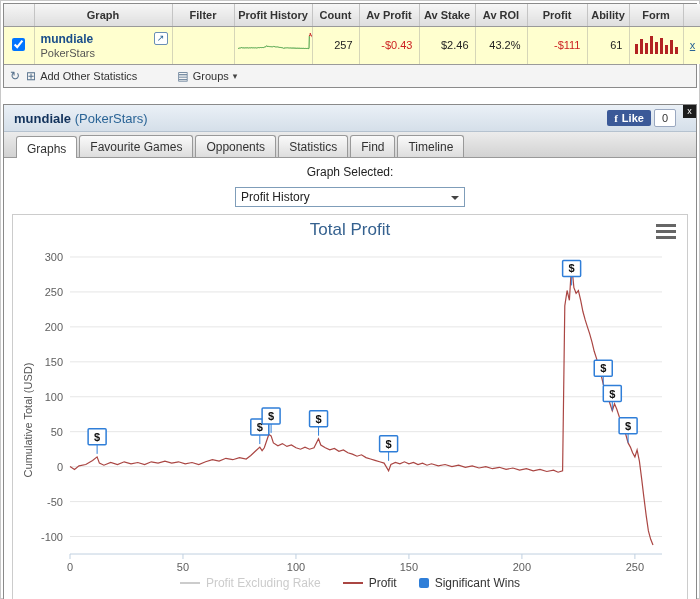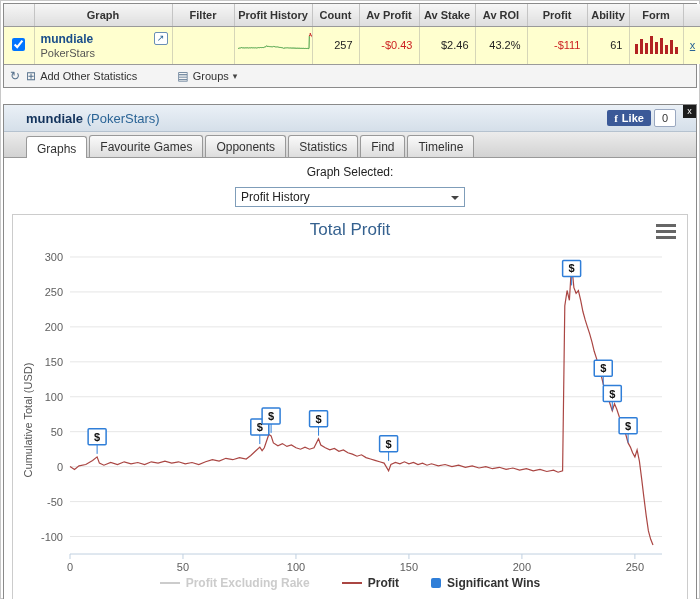--- a/index.html
+++ b/index.html
@@ -25,46 +25,46 @@
   .form-bar { width:3px; background:#b22222; }
   .p1-footer { border-top:1px solid #9a9a9a; background:#f4f4f4; height:23px; display:flex; align-items:center; padding:0 6px; gap:6px; font-size:11px; color:#333; }
   .tool-btn { display:flex; align-items:center; gap:4px; cursor:pointer; }
   .ico { color:#55708c; font-size:12px; }
   .groups-btn { margin-left:34px; }
   .caret { font-size:9px; color:#444; }
 
   
   .panel2 { margin:16px 2px 2px 2px; border:1px solid #8a8a8a; background:#fff; position:relative; }
   .p2-close { position:absolute; top:0; right:0; width:13px; height:13px; background:#1c1c1c; color:#fff; font-size:9px; line-height:13px; text-align:center; cursor:pointer; }
-  .p2-header { height:27px; background:linear-gradient(#eaf0f6,#d5dfe9); border-bottom:1px solid #b5c2cf; display:flex; align-items:center; justify-content:space-between; padding:0 20px 0 22px; }
+  .p2-header { height:27px; background:linear-gradient(#eaf0f6,#d5dfe9); border-bottom:1px solid #b5c2cf; display:flex; align-items:center; justify-content:space-between; padding:0 20px 0 10px; }
   .p2-title { font-size:13px; }
   .p2-title .pname { color:#13335c; font-weight:bold; }
   .p2-title .psite { color:#2a6496; }
   .like-widget { display:flex; align-items:center; gap:3px; }
   .fb-btn { background:#3b5998; color:#fff; font-size:11px; font-weight:bold; border-radius:2px; padding:2px 7px; display:flex; gap:4px; align-items:center; cursor:pointer; }
   .fb-f { font-family:"Liberation Serif", serif; font-weight:bold; }
   .like-count { border:1px solid #9aa8c0; background:#fff; color:#333; font-size:11px; padding:2px 7px; border-radius:2px; }
 
-  .tabs { background:linear-gradient(#ececec,#d2d2d2); border-bottom:1px solid #999; padding:3px 0 0 22px; display:flex; gap:2px; height:26px; }
+  .tabs { background:linear-gradient(#ececec,#d2d2d2); border-bottom:1px solid #999; padding:3px 0 0 12px; display:flex; gap:2px; height:26px; }
   .tab { border:1px solid #999; border-bottom:none; border-radius:3px 3px 0 0; background:linear-gradient(#fafafa,#ddd); padding:4px 10px 3px; font-size:12px; color:#333; cursor:pointer; white-space:nowrap; }
   .tab.active { background:#fff; position:relative; top:1px; padding-top:5px; }
 
   .graph-row { display:flex; align-items:center; gap:8px; padding:7px 8px; font-size:12px; color:#222;flex-direction:column; }
   .fake-select { width:230px; height:20px; border:1px solid #7f9db9; background:#fff; font-size:12px; padding:2px 20px 2px 5px; position:relative; cursor:pointer; }
   .fake-select::after { content:""; position:absolute; right:5px; top:8px; border:4px solid transparent; border-top-color:#444; }
 
   
   .chart-box { margin:0 8px 8px 8px; border:1px solid #ccc; background:#fff; position:relative; padding-top:5px; height:404px; }
   .chart-title { text-align:center; font-size:17px; color:#35618f; }
   .chart-subtitle { text-align:center; font-size:12px; color:#555; margin-top:2px; }
   .burger { position:absolute; top:9px; right:11px; width:20px; height:15px; display:flex; flex-direction:column; justify-content:space-between; cursor:pointer; }
   .burger div { height:3px; background:#666; }
   .yaxis-title { position:absolute; width:160px; height:14px; left:-64px; top:198px; transform:rotate(-90deg); text-align:center; font-size:11px; color:#555; }
   svg.chart { display:block; margin:2px auto 0; }
-  .legend { display:flex; justify-content:center; align-items:center; gap:32px; font-size:12px; color:#333; margin-top:0;font-weight:bold; }
+  .legend { display:flex; justify-content:center; align-items:center; gap:22px; font-size:12px; color:#333; margin-top:0; }
   .legend-item { display:flex; align-items:center; gap:6px; cursor:pointer; }
   .legend-item.disabled { color:#ccc; }
   .swatch.line { width:20px; height:2px; }
   .swatch.box { width:10px; height:10px; border-radius:2px; }
   .no-games { position:absolute; right:10px; bottom:4px; font-size:10px; color:#555; }
 </style>
 </head>
 <body>
 
 <div class="page">

